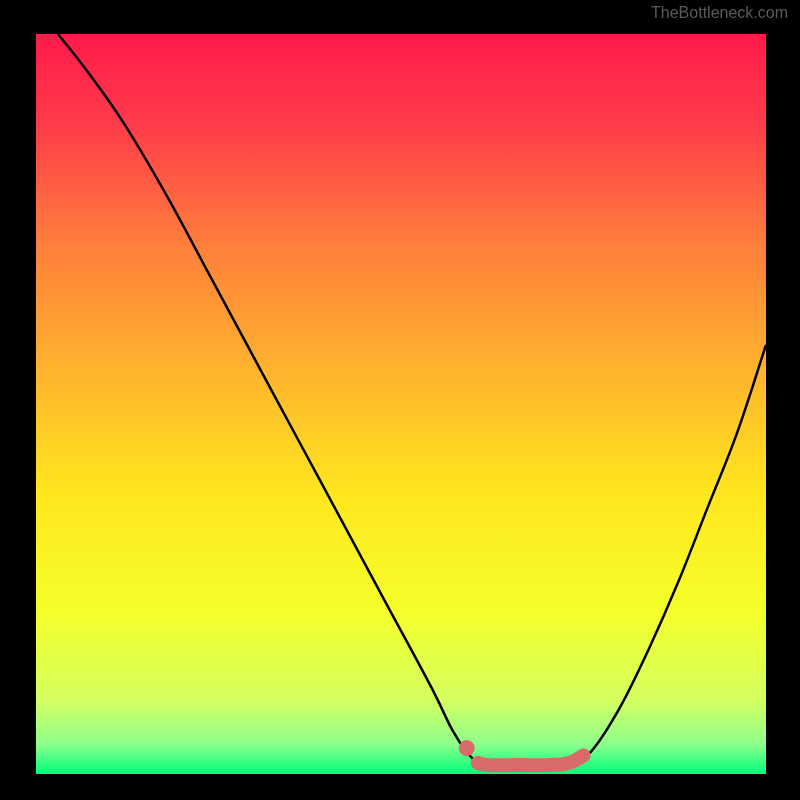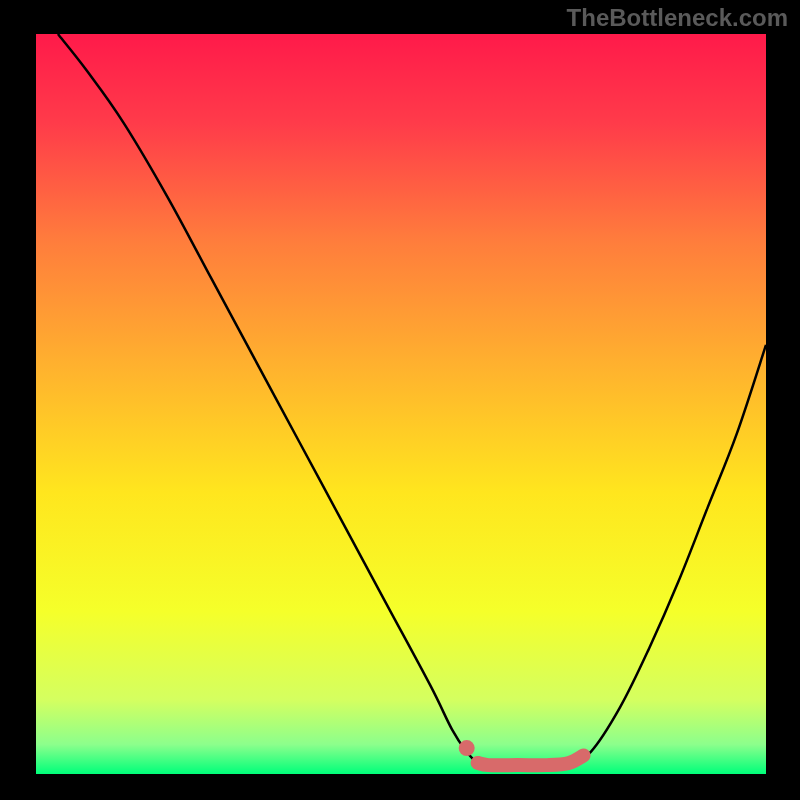--- a/index.html
+++ b/index.html
@@ -14,22 +14,22 @@
     position: relative;
     width: 800px;
     height: 800px;
     background: #000;
   }
   .watermark {
     position: absolute;
     top: 4px;
     right: 12px;
     color: #5a5a5a;
-    font-size: 24px;
-    font-weight: 700;
+    font-size: 16px;
+    font-weight: 400;
     z-index: 10;
     margin-left: 11px;
   }
   svg {
     position: absolute;
     top: 0;
     left: 0;
   }
 </style>
 </head>

